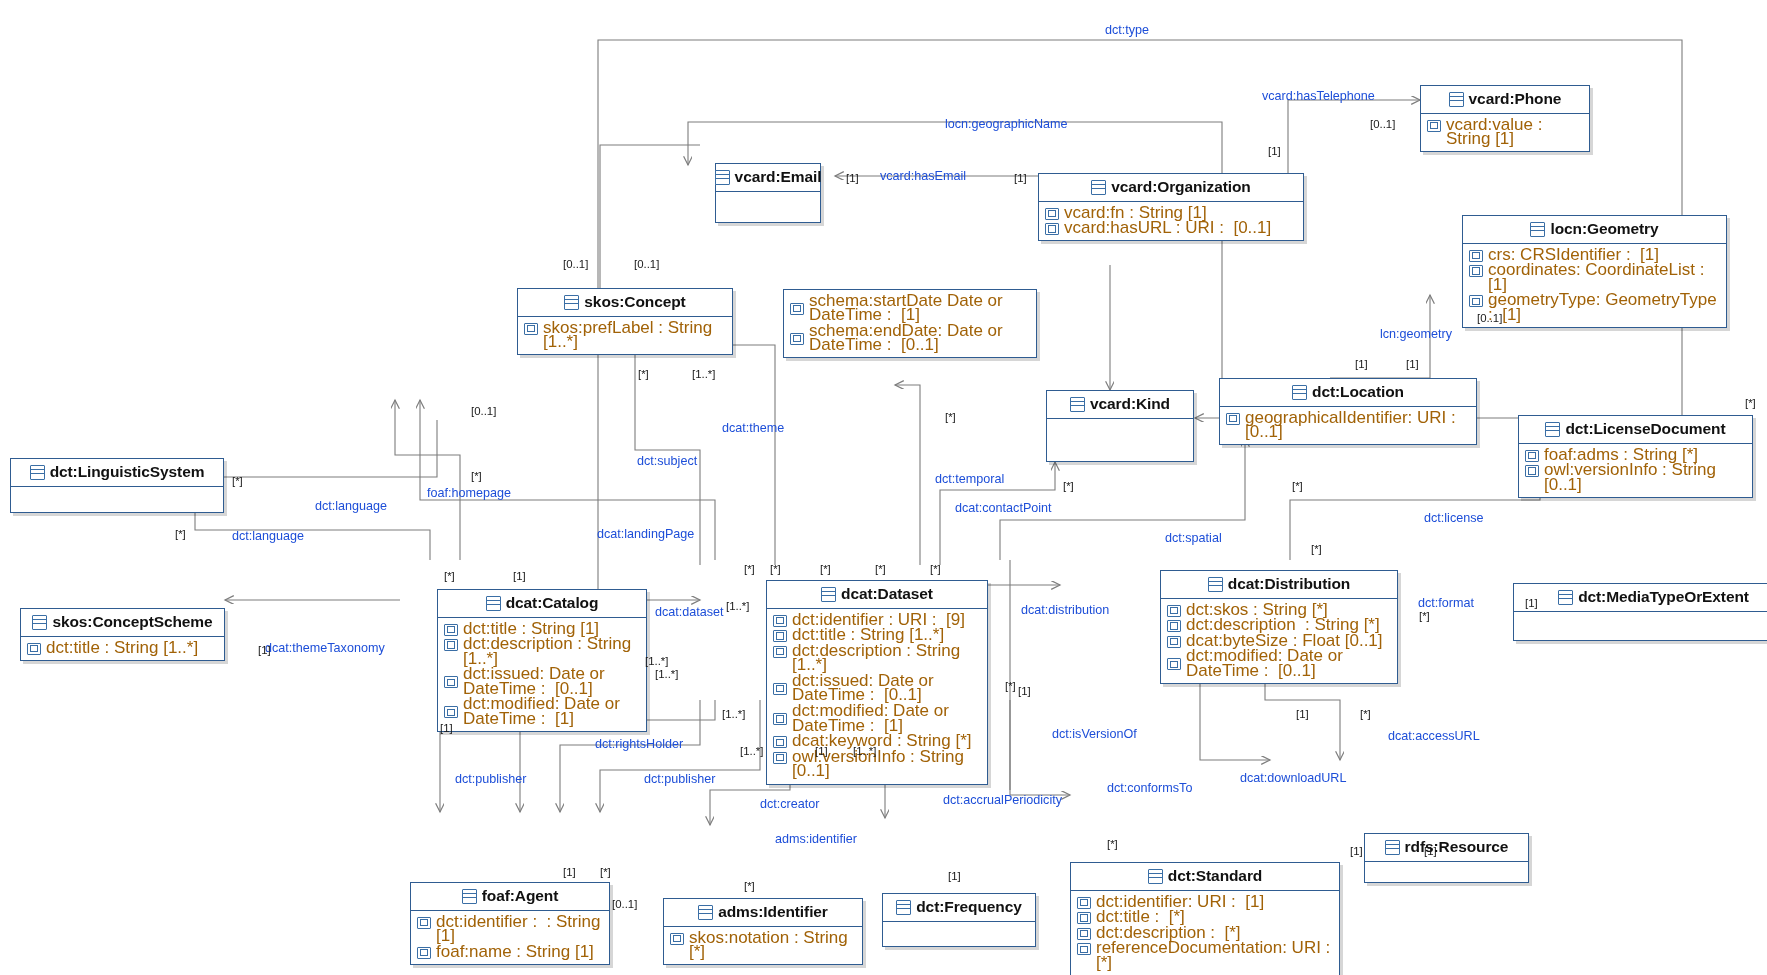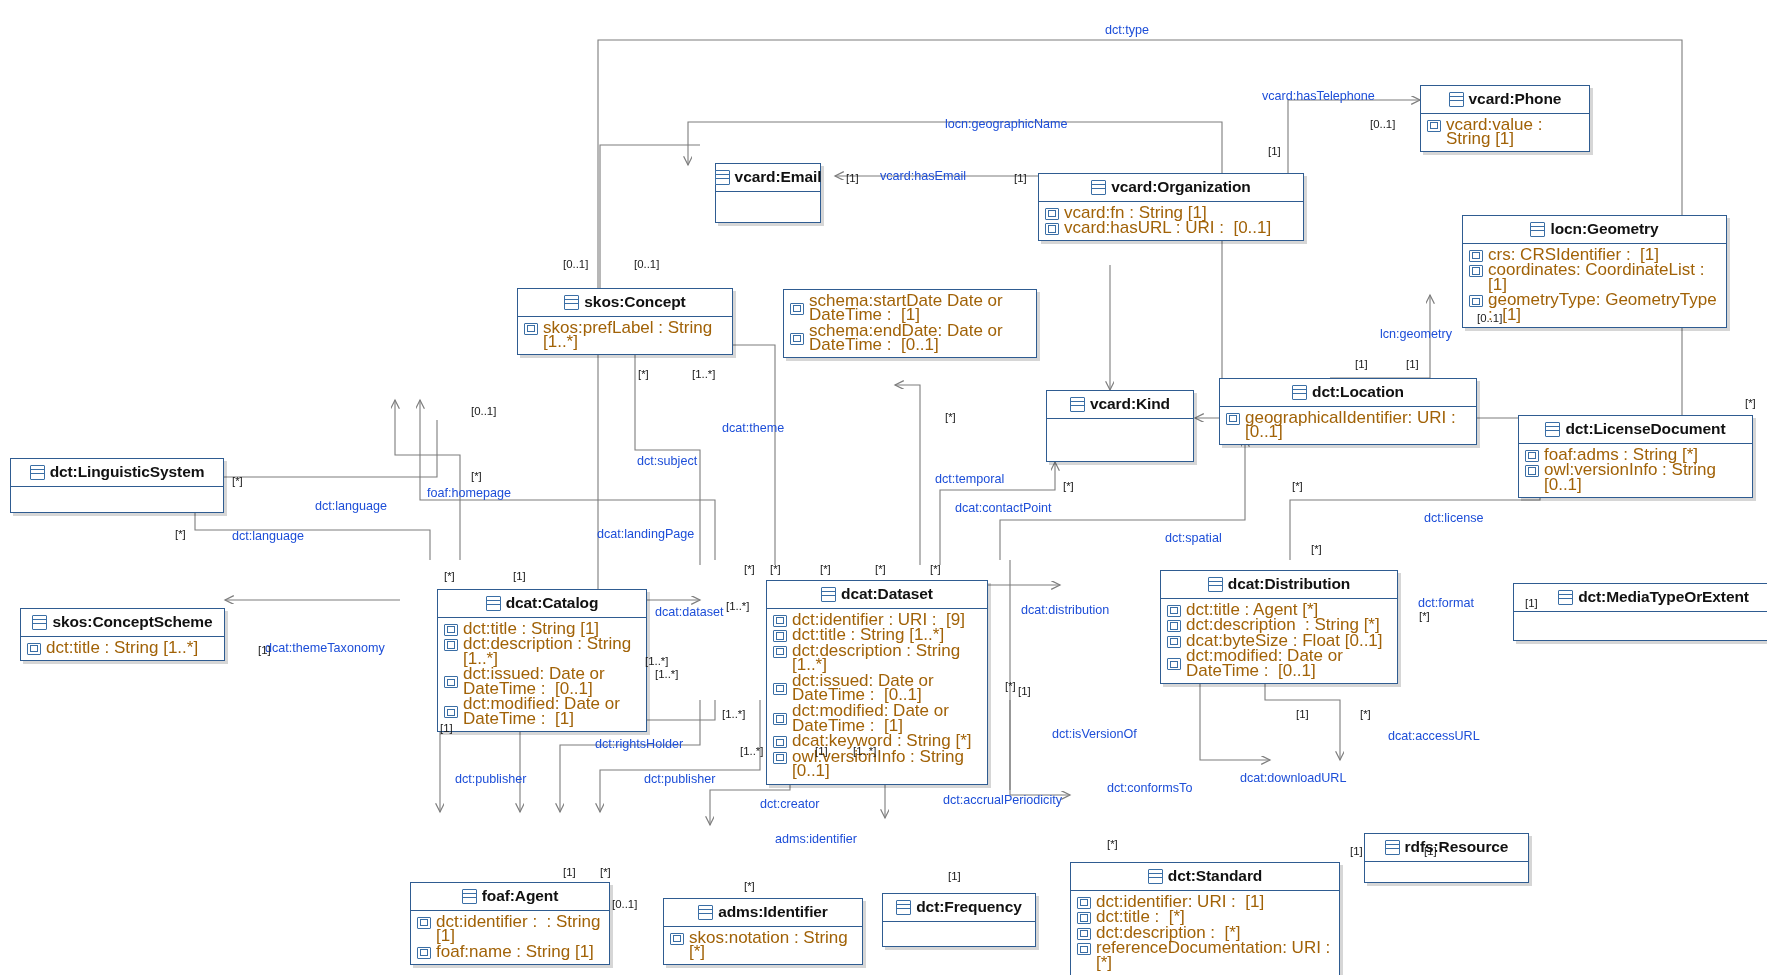--- a/index.html
+++ b/index.html
@@ -282,21 +282,21 @@
       <div class="attr"><span class="aicn"></span><span class="txt">owl:versionInfo : String [0..1]</span></div>
     </div>
   </div>
 
   <div class="cls" style="left:1160px;top:570px;width:238px;">
     <div class="hdr">
       <span class="icn"></span>
       <span>dcat:Distribution</span>
     </div>
     <div class="body">
-      <div class="attr"><span class="aicn"></span><span class="txt">dct:title : Agent [*]</span></div>
+      <div class="attr"><span class="aicn"></span><span class="txt">dct:skos : String [*]</span></div>
       <div class="attr"><span class="aicn"></span><span class="txt">dct:description  : String [*]</span></div>
       <div class="attr"><span class="aicn"></span><span class="txt">dcat:byteSize : Float [0..1]</span></div>
       <div class="attr tall"><span class="aicn"></span><span class="txt">dct:modified: Date or
 DateTime :  [0..1]</span></div>
     </div>
   </div>
 
   <div class="cls" style="left:1513px;top:583px;width:281px;">
     <div class="hdr">
       <span class="icn"></span>

